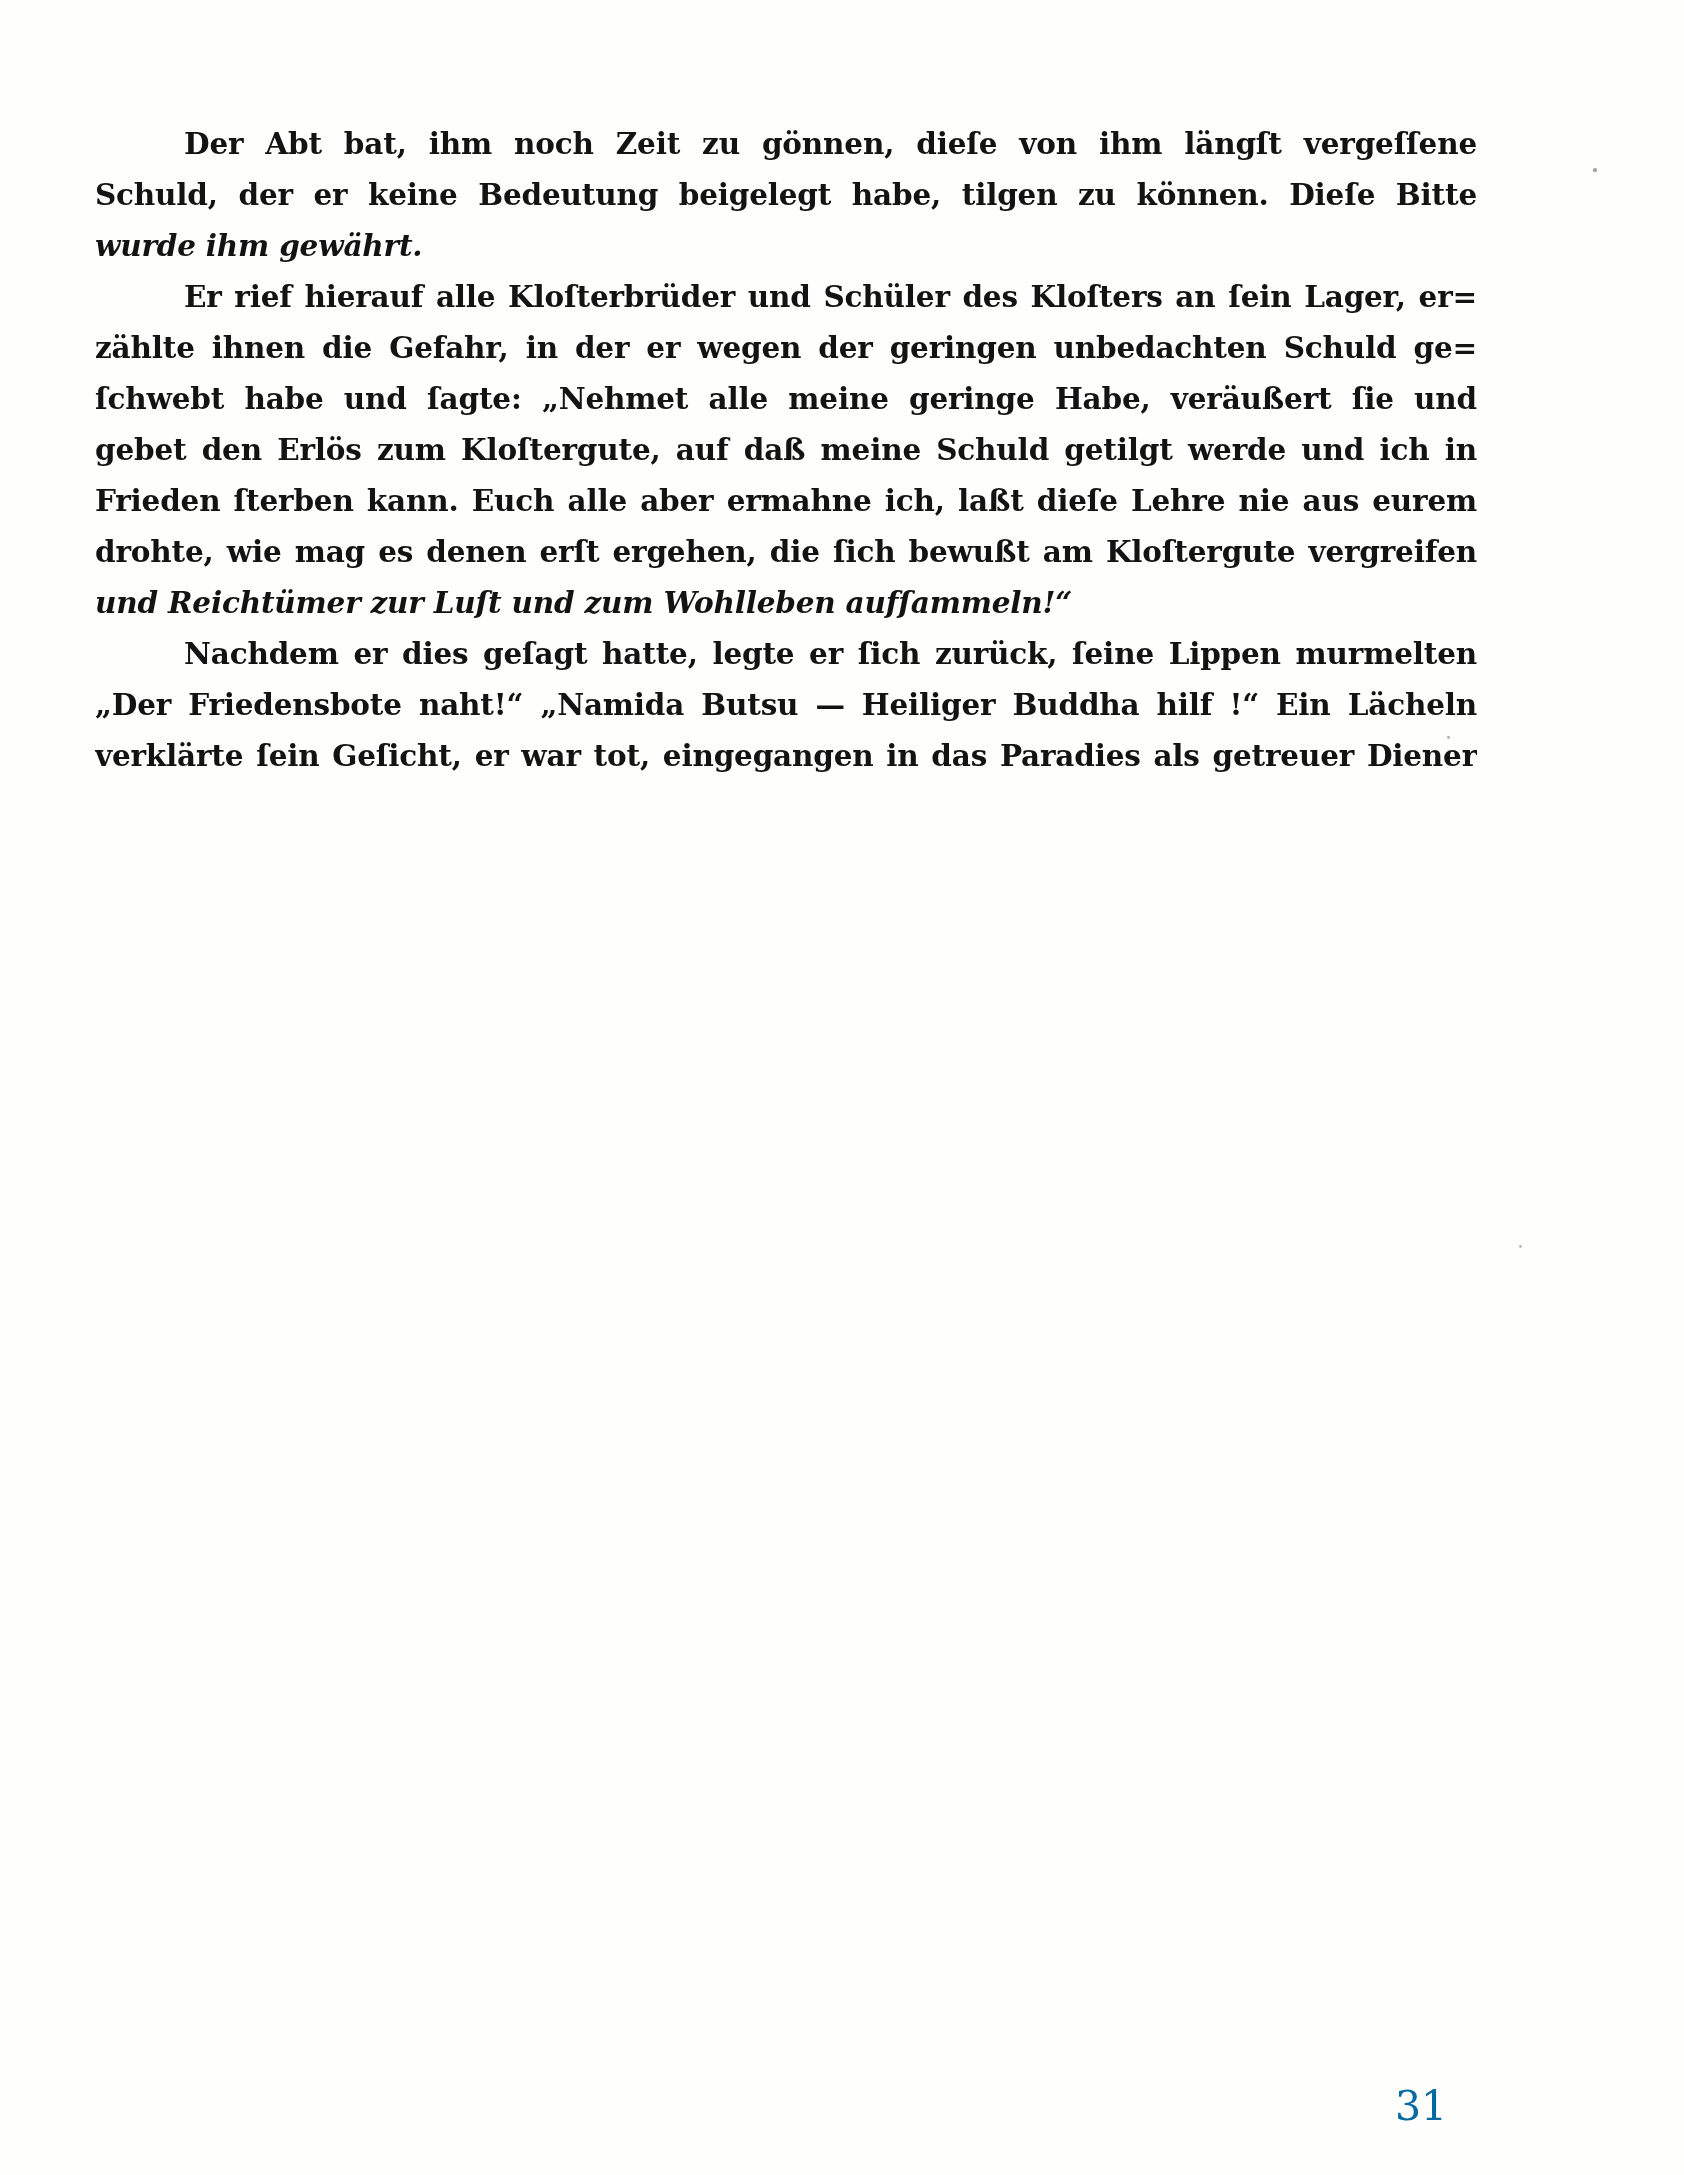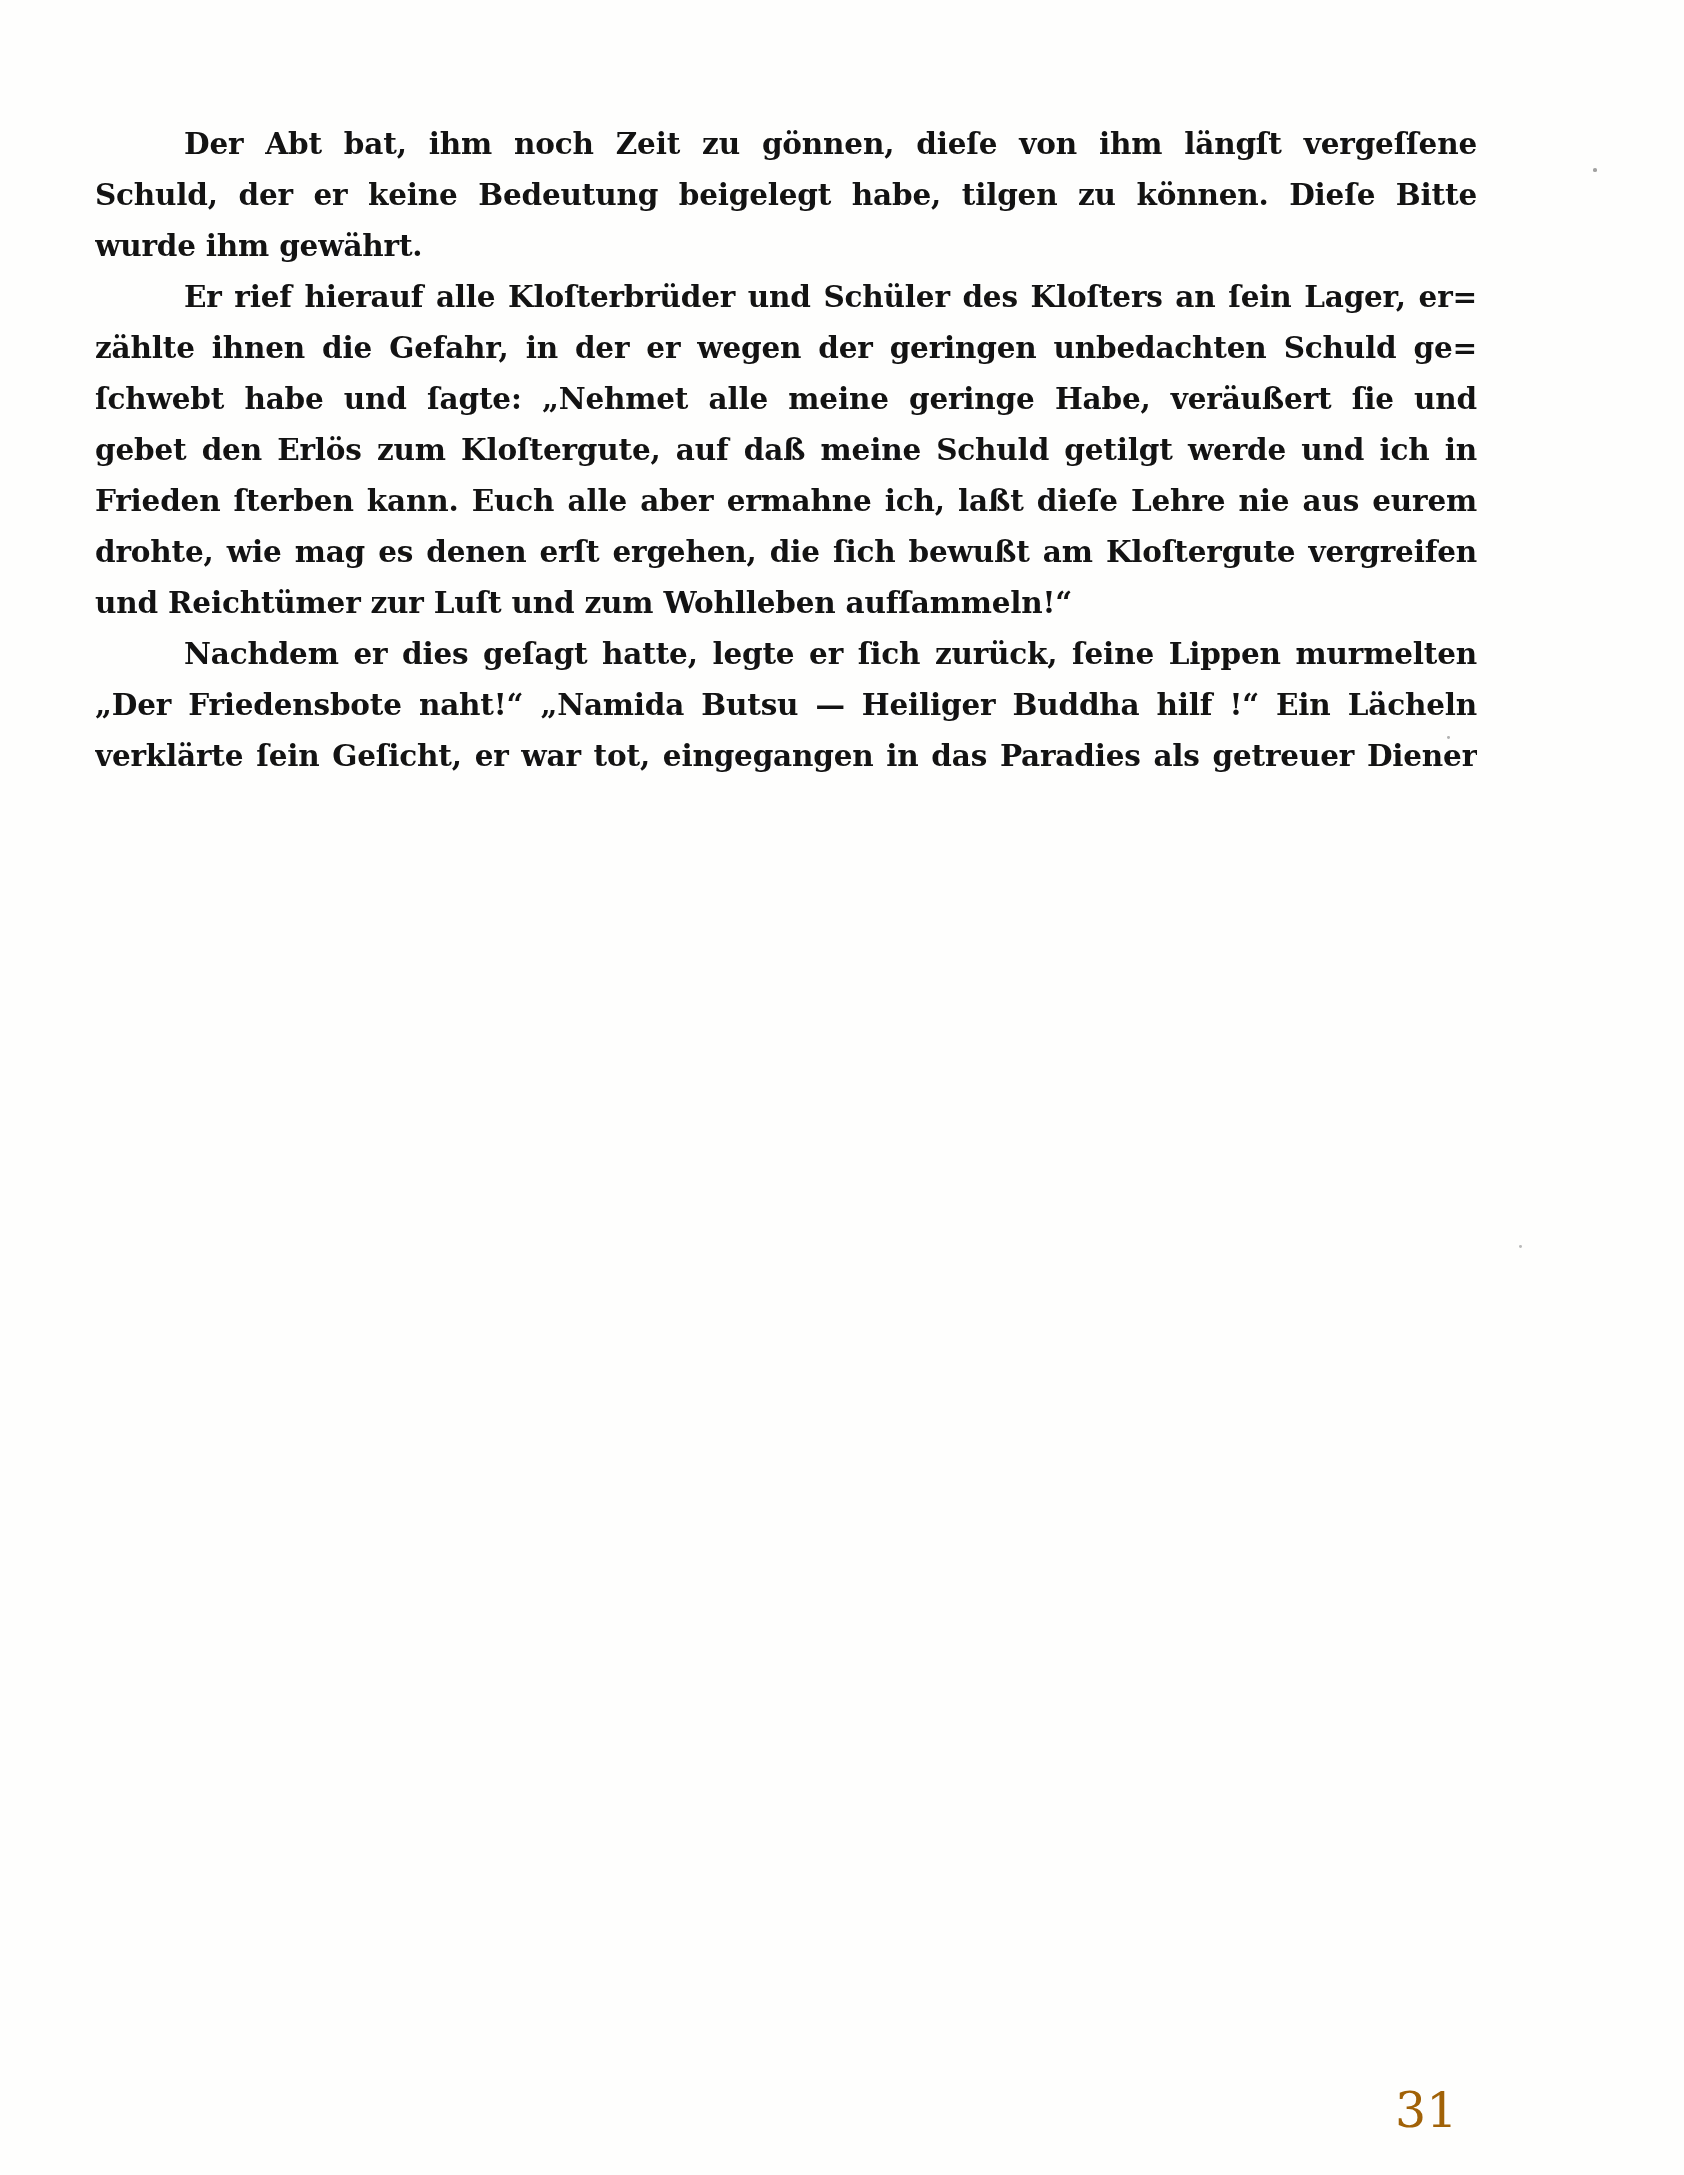--- a/index.html
+++ b/index.html
@@ -33,31 +33,32 @@
   .line {
     height: 51px;
     overflow: hidden;
     text-align: justify;
     text-align-last: justify;
     white-space: normal;
   }
   .line.last {
     text-align: left;
     text-align-last: left;
+    font-style: italic;
   }
   .line.indent {
     text-indent: 89px;
   }
   .page-number {
     position: absolute;
     left: 1395px;
     top: 2082px;
-    font-size: 49px;
+    font-size: 41px;
     font-weight: 400;
-    color: #a16207;
+    color: #0369a1;
   }
   .speck {
     position: absolute;
     background: #555;
     border-radius: 50%;
   }
   .speck.s1 { left: 1593px; top: 168px;  width: 3.7px; height: 3.7px; opacity: .55; }
   .speck.s2 { left: 1447px; top: 736px;  width: 2.8px; height: 2.8px; opacity: .45; }
   .speck.s3 { left: 1519px; top: 1245px; width: 2.8px; height: 2.8px; opacity: .4; }
 </style>

